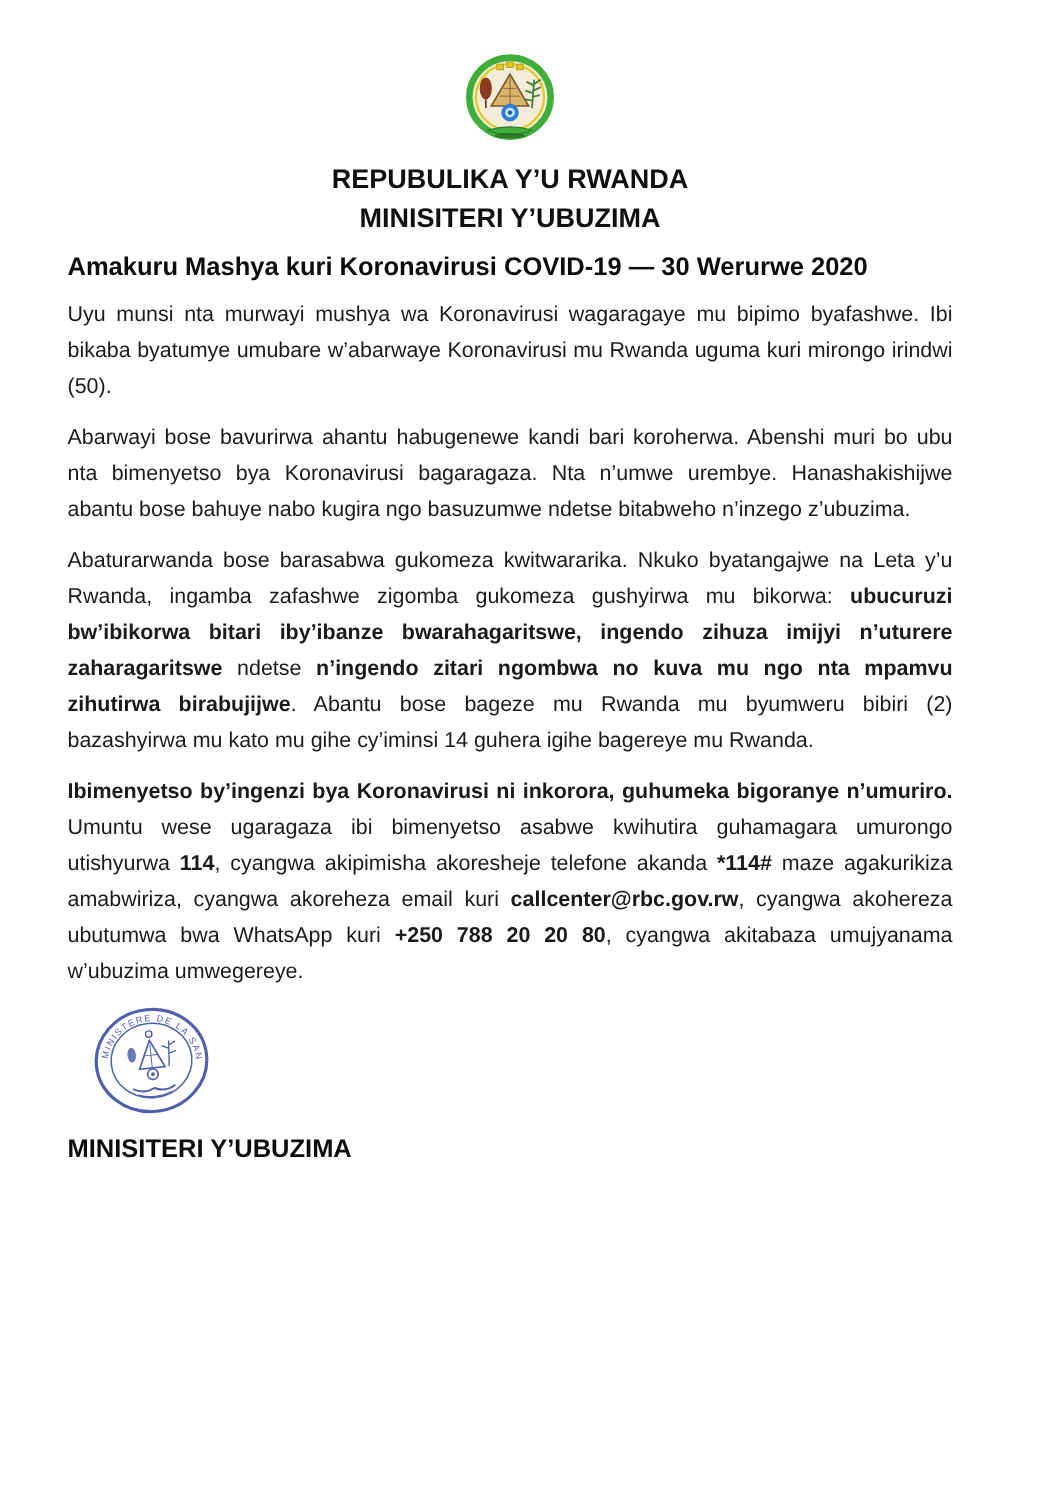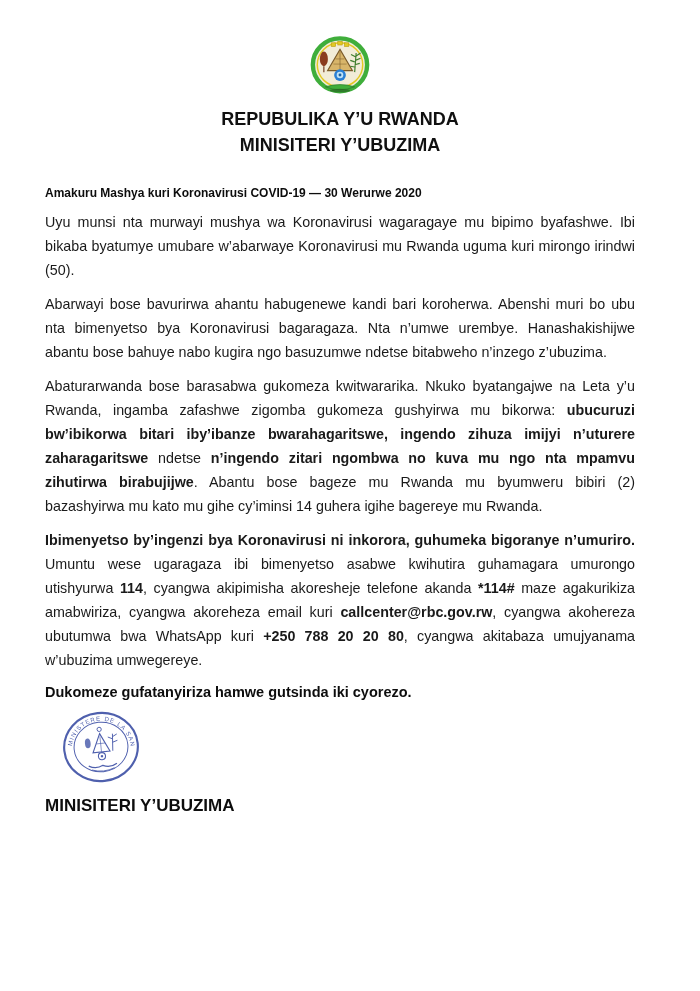--- a/index.html
+++ b/index.html
@@ -25,23 +25,23 @@
   }
   .emblem { width: 76px; height: 66px; }
   .gov-header {
     text-align: center;
     font-weight: bold;
     font-size: 18px;
     line-height: 26px;
     color: #101010;
   }
   .doc-title {
-    margin-top: 28px;
+    margin-top: 10px;
     font-weight: bold;
-    font-size: 12px;
+    font-size: 17px;
     color: #0d0d0d;
   }
   .body-text { margin-top: 2px; }
   .para {
     margin-top: 10px;
     font-size: 14.3px;
     line-height: 24px;
     text-align: justify;
     color: #1a1a1a;
   }
@@ -107,21 +107,20 @@
 
   <div class="doc-title">Amakuru Mashya kuri Koronavirusi COVID-19 — 30 Werurwe 2020</div>
 
   <div class="body-text">
     <p class="para"><span>Uyu munsi nta murwayi mushya wa Koronavirusi wagaragaye mu bipimo byafashwe. Ibi bikaba byatumye umubare w’abarwaye Koronavirusi mu Rwanda uguma kuri mirongo irindwi (50).</span></p>
     <p class="para"><span>Abarwayi bose bavurirwa ahantu habugenewe kandi bari koroherwa. Abenshi muri bo ubu nta bimenyetso bya Koronavirusi bagaragaza. Nta n’umwe urembye. Hanashakishijwe abantu bose bahuye nabo kugira ngo basuzumwe ndetse bitabweho n’inzego z’ubuzima.</span></p>
     <p class="para"><span>Abaturarwanda bose barasabwa gukomeza kwitwararika. Nkuko byatangajwe na Leta y’u Rwanda, ingamba zafashwe zigomba gukomeza gushyirwa mu bikorwa: </span><span class="seg-b">ubucuruzi bw’ibikorwa bitari iby’ibanze bwarahagaritswe, ingendo zihuza imijyi n’uturere zaharagaritswe</span><span> ndetse </span><span class="seg-b">n’ingendo zitari ngombwa no kuva mu ngo nta mpamvu zihutirwa birabujijwe</span><span>. Abantu bose bageze mu Rwanda mu byumweru bibiri (2) bazashyirwa mu kato mu gihe cy’iminsi 14 guhera igihe bagereye mu Rwanda.</span></p>
     <p class="para"><span class="seg-b">Ibimenyetso by’ingenzi bya Koronavirusi ni inkorora, guhumeka bigoranye n’umuriro.</span><span> Umuntu wese ugaragaza ibi bimenyetso asabwe kwihutira guhamagara umurongo utishyurwa </span><span class="seg-b">114</span><span>, cyangwa akipimisha akoresheje telefone akanda </span><span class="seg-b">*114#</span><span> maze agakurikiza amabwiriza, cyangwa akoreheza email kuri </span><span class="seg-b">callcenter@rbc.gov.rw</span><span>, cyangwa akohereza ubutumwa bwa WhatsApp kuri </span><span class="seg-b">+250 788 20 20 80</span><span>, cyangwa akitabaza umujyanama w’ubuzima umwegereye.</span></p>
   </div>
 
-  <div class="closing">Dukomeze gufatanyiriza hamwe gutsinda iki cyorezo.</div>
 
   <div class="stamp-wrap">
     <svg class="stamp" viewBox="0 0 120 110" aria-hidden="true">
       <defs>
         <path id="rimPath" d="M 18 60 A 42 42 0 0 1 102 60" fill="none"></path>
       </defs>
       <ellipse cx="60" cy="55" rx="52" ry="48" fill="none" stroke="#3c4fa5" stroke-width="3"></ellipse>
       <ellipse cx="60" cy="55" rx="38" ry="35" fill="none" stroke="#3c4fa5" stroke-width="1.4"></ellipse>
       <text font-size="8.5" fill="#3c4fa5" font-family="Liberation Sans, sans-serif" letter-spacing="1.5">
         <textPath href="#rimPath" startOffset="8%">MINISTERE DE LA SANTE</textPath>

